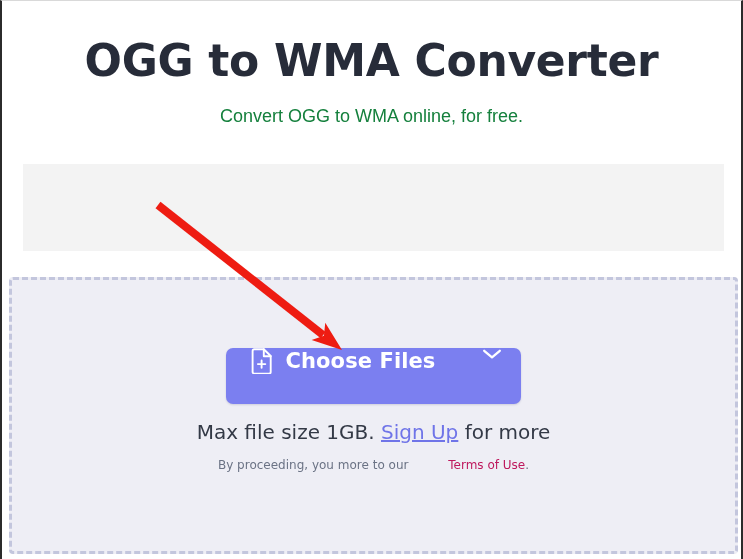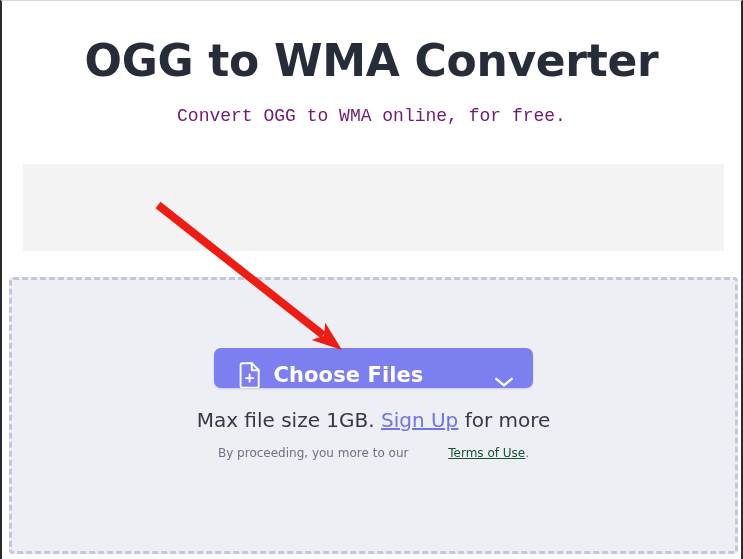--- a/index.html
+++ b/index.html
@@ -42,22 +42,22 @@
     letter-spacing: -0.3px;
     color: #272c39;
     font-family: "DejaVu Sans", sans-serif;
   }
   .page-subtitle {
     margin: 0;
     padding-top: 17px;
     font-size: 18px;
     line-height: 24px;
     font-weight: normal;
-    color: #701a75;
-    font-family: Liberation Mono, monospace;
+    color: #15803d;
+    font-family: Liberation Sans, sans-serif;
   }
 
   
   .grey-strip {
     position: absolute;
     left: 21px;
     top: 163px;
     width: 701px;
     height: 87px;
     background: #f3f3f3;
@@ -80,28 +80,27 @@
     position: absolute;
     left: 0;
     right: 0;
     top: 68px;
     text-align: center;
   }
 
   
   .choose-wrap {
     display: inline-flex;
-    align-items: flex-end;
+    align-items: flex-start;
     background: #7b7ff0;
     border-radius: 7px;
-    height: 40px;
+    height: 56px;
     box-shadow: 0 1px 2px rgba(60,60,110,0.18);
     overflow: hidden;
     cursor: pointer;
-    gap: 12px;
   }
   .choose-main {
     display: flex;
     align-items: center;
     gap: 12px;
     padding: 0 27px 0 25px;
     color: #ffffff;
   }
   .choose-main .file-icon {
     display: block;
@@ -147,22 +146,21 @@
     cursor: pointer;
   }
   .terms {
     padding-top: 16px;
     font-size: 12px;
     line-height: 16px;
     color: #6b7385;
     font-family: "DejaVu Sans", sans-serif;
   }
   .terms .link {
-    color: #14532d;
-    text-decoration: underline;
+    color: #be185d;
     cursor: pointer;
     margin-left: 36px;
   }
 
   
   .annotation-arrow {
     position: absolute;
     left: 0;
     top: 0;
     width: 743px;

